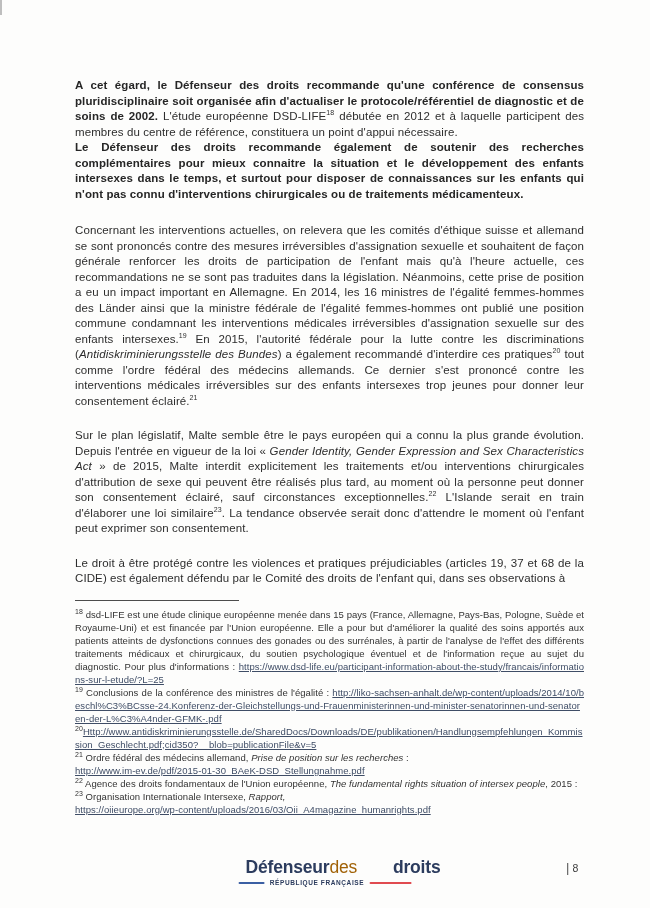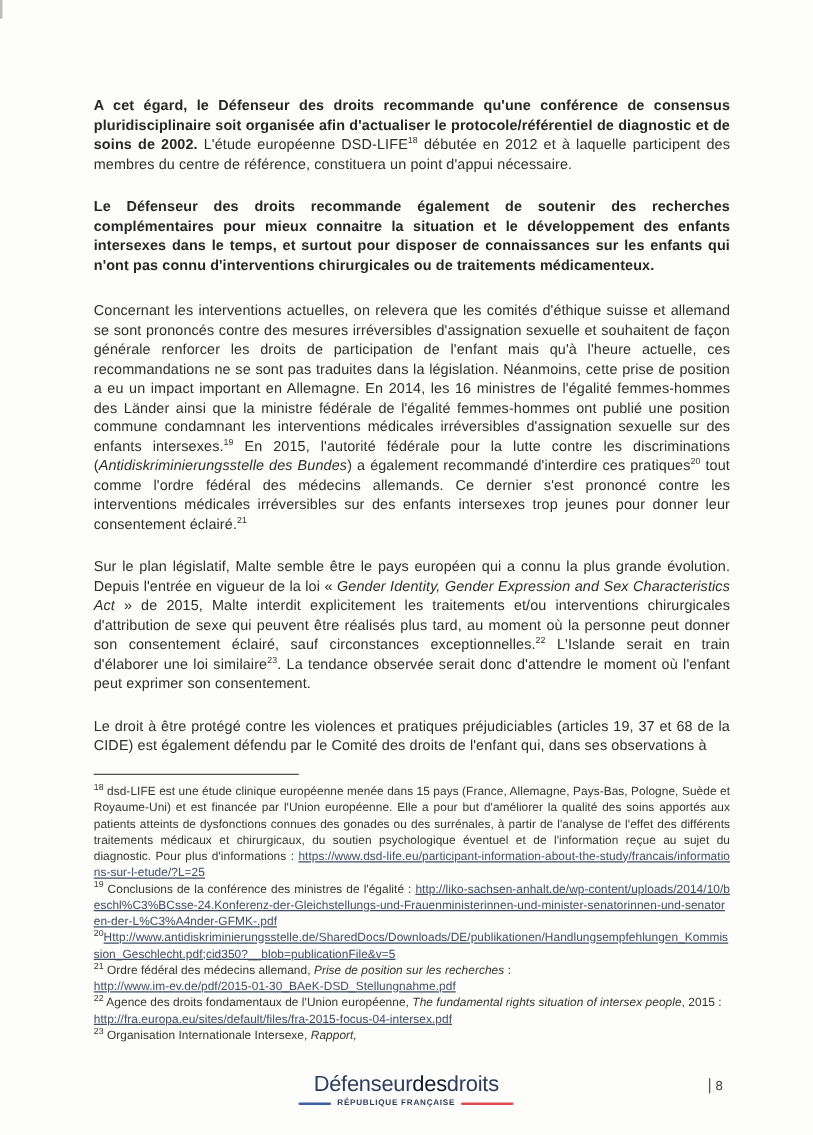--- a/index.html
+++ b/index.html
@@ -9,37 +9,37 @@
     font-family:"Liberation Sans", sans-serif;
     color:#2d2d2d;
   }
   .scan-edge { position:absolute; left:0; top:0; width:2px; height:15px; background:#8a8a8a; opacity:.55; }
   .content { position:absolute; left:75px; top:0; width:509px; }
   .para {
     font-size:11.5px; line-height:15.5px; text-align:justify;
     margin:0; letter-spacing:.1px;
   }
   .para-1 { margin-top:78px; }
-  .para-2 { margin-top:19px; }
+  .para-2 { }
   .para-3 { margin-top:21px; }
   .para-4 { margin-top:19px; }
   .para-5 { margin-top:19px; }
   .b { font-weight:bold; color:#262626; }
   .i { font-style:italic; }
   sup { font-size:7px; line-height:0; vertical-align:super; }
   .fn-rule { width:164px; height:0; border-top:1.6px solid #4c4c4c; margin:13px 0 7px 0; }
   .footnote {
     font-size:9.5px; line-height:13px; text-align:justify;
     color:#333333; letter-spacing:.05px;
   }
   .link { color:#3f4d66; text-decoration:underline; word-break:break-all; }
   .footer-logo { position:absolute; top:857px; left:50%; transform:translateX(-50%); text-align:center; white-space:nowrap; }
   .logo-word { font-size:17.5px; color:#2c3c5e; letter-spacing:-.2px; }
-  .logo-word .w-b { font-weight:normal; }
-  .logo-word .w-l { font-weight:normal; color:#0f172a;text-align:right; }
+  .logo-word .w-b { font-weight:bold;margin-left:36px; }
+  .logo-word .w-l { font-weight:normal; color:#a16207;text-align:right; }
   .logo-sub { display:flex; align-items:center; justify-content:center; gap:5px; margin-top:1px; }
   .logo-sub .seg { height:2px; border-radius:1px; }
   .seg-blue { width:26px; background:#3b5fa3; }
   .seg-red  { width:42px; background:#e04a50; }
   .logo-sub-text { font-size:6.5px; font-weight:bold; letter-spacing:.6px; color:#2c3c5e; }
   .page-number { position:absolute; left:566px; top:860px; font-size:10.5px; color:#3c3c3c; }
   .page-number .bar { font-size:13px; font-weight:300; color:#555; margin-right:3px; }
 </style>
 </head>
 <body>
@@ -53,22 +53,22 @@
     <p class="para para-3"><span>Concernant les interventions actuelles, on relevera que les comités d'éthique suisse et allemand se sont prononcés contre des mesures irréversibles d'assignation sexuelle et souhaitent de façon générale renforcer les droits de participation de l'enfant mais qu'à l'heure actuelle, ces recommandations ne se sont pas traduites dans la législation. Néanmoins, cette prise de position a eu un impact important en Allemagne. En 2014, les 16 ministres de l'égalité femmes-hommes des Länder ainsi que la ministre fédérale de l'égalité femmes-hommes ont publié une position commune condamnant les interventions médicales irréversibles d'assignation sexuelle sur des enfants intersexes.</span><sup>19</sup><span> En 2015, l'autorité fédérale pour la lutte contre les discriminations (</span><span class="i">Antidiskriminierungsstelle des Bundes</span><span>) a également recommandé d'interdire ces pratiques</span><sup>20</sup><span> tout comme l'ordre fédéral des médecins allemands. Ce dernier s'est prononcé contre les interventions médicales irréversibles sur des enfants intersexes trop jeunes pour donner leur consentement éclairé.</span><sup>21</sup></p>
     <p class="para para-4"><span>Sur le plan législatif, Malte semble être le pays européen qui a connu la plus grande évolution. Depuis l'entrée en vigueur de la loi « </span><span class="i">Gender Identity, Gender Expression and Sex Characteristics Act</span><span> » de 2015, Malte interdit explicitement les traitements et/ou interventions chirurgicales d'attribution de sexe qui peuvent être réalisés plus tard, au moment où la personne peut donner son consentement éclairé, sauf circonstances exceptionnelles.</span><sup>22</sup><span> L'Islande serait en train d'élaborer une loi similaire</span><sup>23</sup><span>. La tendance observée serait donc d'attendre le moment où l'enfant peut exprimer son consentement.</span></p>
     <p class="para para-5"><span>Le droit à être protégé contre les violences et pratiques préjudiciables (articles 19, 37 et 68 de la CIDE) est également défendu par le Comité des droits de l'enfant qui, dans ses observations à</span></p>
 
     <div class="fn-rule"></div>
 
     <div class="footnote"><sup>18</sup><span> dsd-LIFE est une étude clinique européenne menée dans 15 pays (France, Allemagne, Pays-Bas, Pologne, Suède et Royaume-Uni) et est financée par l'Union européenne. Elle a pour but d'améliorer la qualité des soins apportés aux patients atteints de dysfonctions connues des gonades ou des surrénales, à partir de l'analyse de l'effet des différents traitements médicaux et chirurgicaux, du soutien psychologique éventuel et de l'information reçue au sujet du diagnostic. Pour plus d'informations : </span><span class="link">https://www.dsd-life.eu/participant-information-about-the-study/francais/informations-sur-l-etude/?L=25</span></div>
     <div class="footnote"><sup>19</sup><span> Conclusions de la conférence des ministres de l'égalité : </span><span class="link">http://liko-sachsen-anhalt.de/wp-content/uploads/2014/10/beschl%C3%BCsse-24.Konferenz-der-Gleichstellungs-und-Frauenministerinnen-und-minister-senatorinnen-und-senatoren-der-L%C3%A4nder-GFMK-.pdf</span></div>
     <div class="footnote"><sup>20</sup><span class="link">Http://www.antidiskriminierungsstelle.de/SharedDocs/Downloads/DE/publikationen/Handlungsempfehlungen_Kommission_Geschlecht.pdf;cid350?__blob=publicationFile&amp;v=5</span></div>
     <div class="footnote"><sup>21</sup><span> Ordre fédéral des médecins allemand, </span><span class="i">Prise de position sur les recherches</span><span> :</span><br><span class="link">http://www.im-ev.de/pdf/2015-01-30_BAeK-DSD_Stellungnahme.pdf</span></div>
-    <div class="footnote"><sup>22</sup><span> Agence des droits fondamentaux de l'Union européenne, </span><span class="i">The fundamental rights situation of intersex people</span><span>, 2015 :</span><br><span class="link">http://fra.europa.eu/sites/default/files/fra-2015-focus-04-intersex.pdf</span></div>
-    <div class="footnote"><sup>23</sup><span> Organisation Internationale Intersexe, </span><span class="i">Rapport,</span><br></div>
+    <div class="footnote"><sup>22</sup><span> Agence des droits fondamentaux de l'Union européenne, </span><span class="i">The fundamental rights situation of intersex people</span><span>, 2015 :</span><br></div>
+    <div class="footnote"><sup>23</sup><span> Organisation Internationale Intersexe, </span><span class="i">Rapport,</span><br><span class="link">https://oiieurope.org/wp-content/uploads/2016/03/Oii_A4magazine_humanrights.pdf</span></div>
   </div>
 
   <div class="footer-logo">
     <div class="logo-word"><span class="w-b">Défenseur</span><span class="w-l">des</span><span class="w-b">droits</span></div>
     <div class="logo-sub">
       <span class="seg seg-blue"></span>
       <span class="logo-sub-text">RÉPUBLIQUE FRANÇAISE</span>
       <span class="seg seg-red"></span>
     </div>
   </div>

